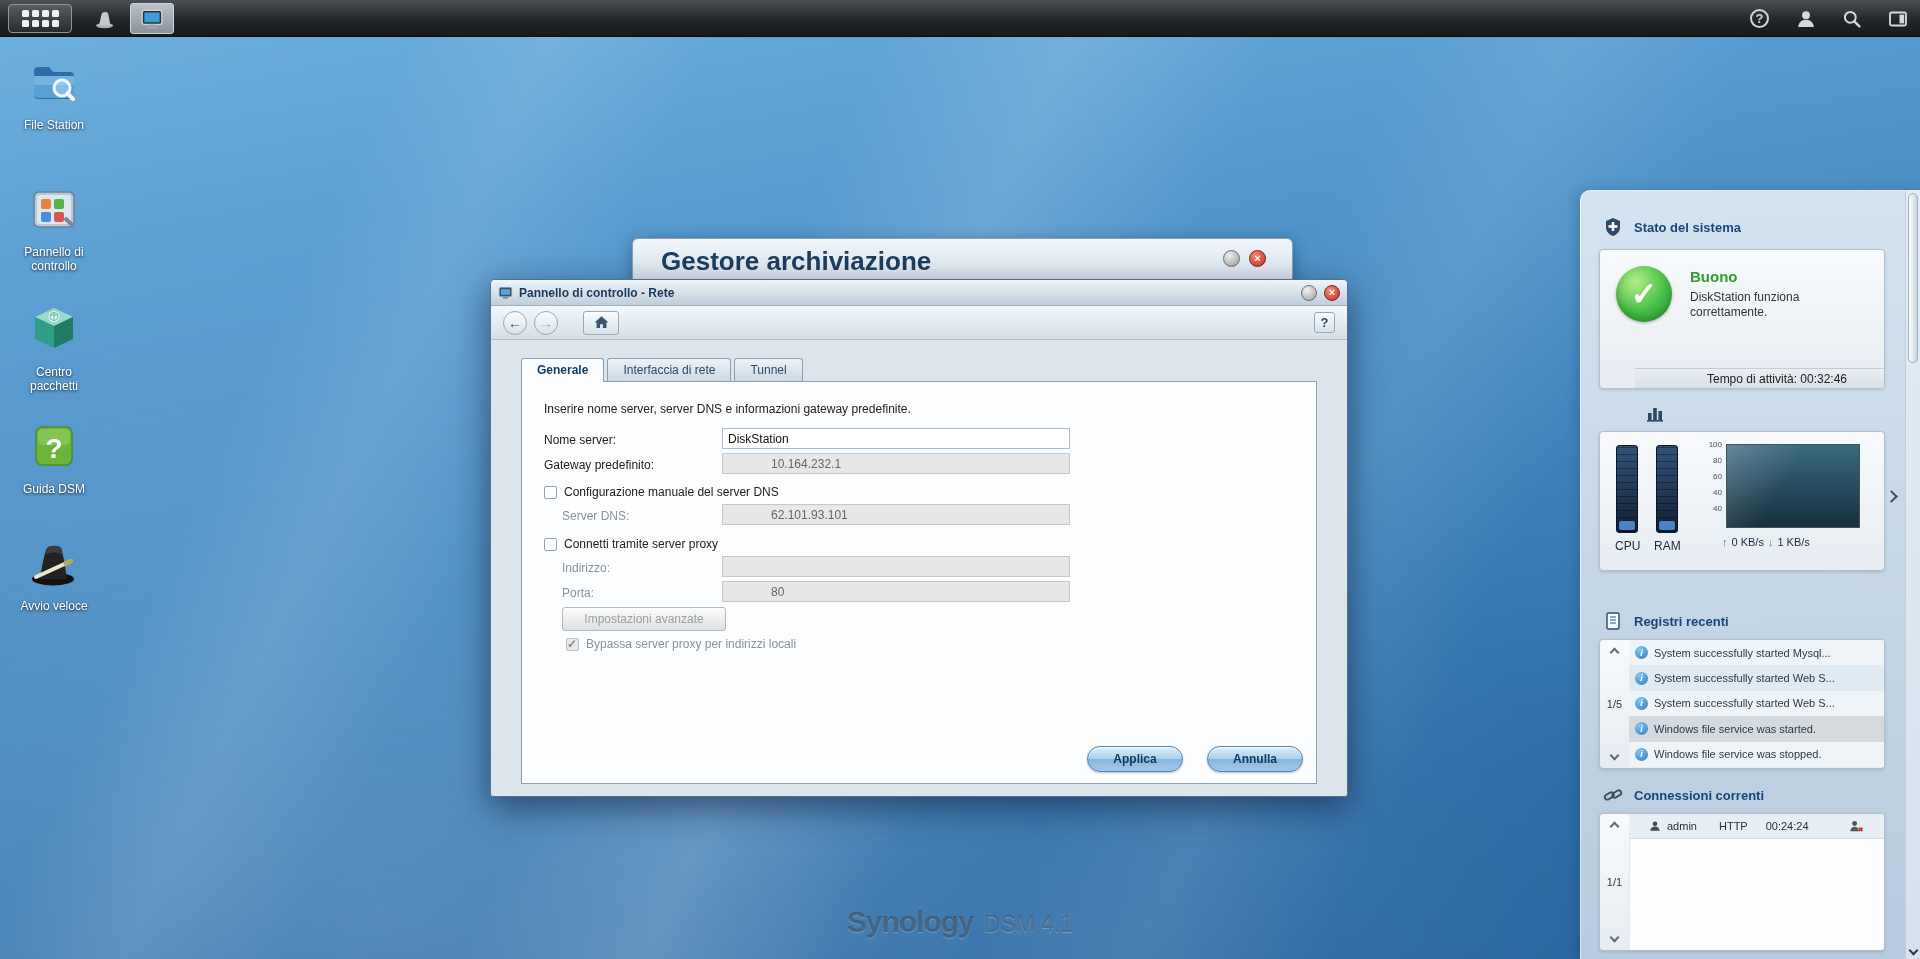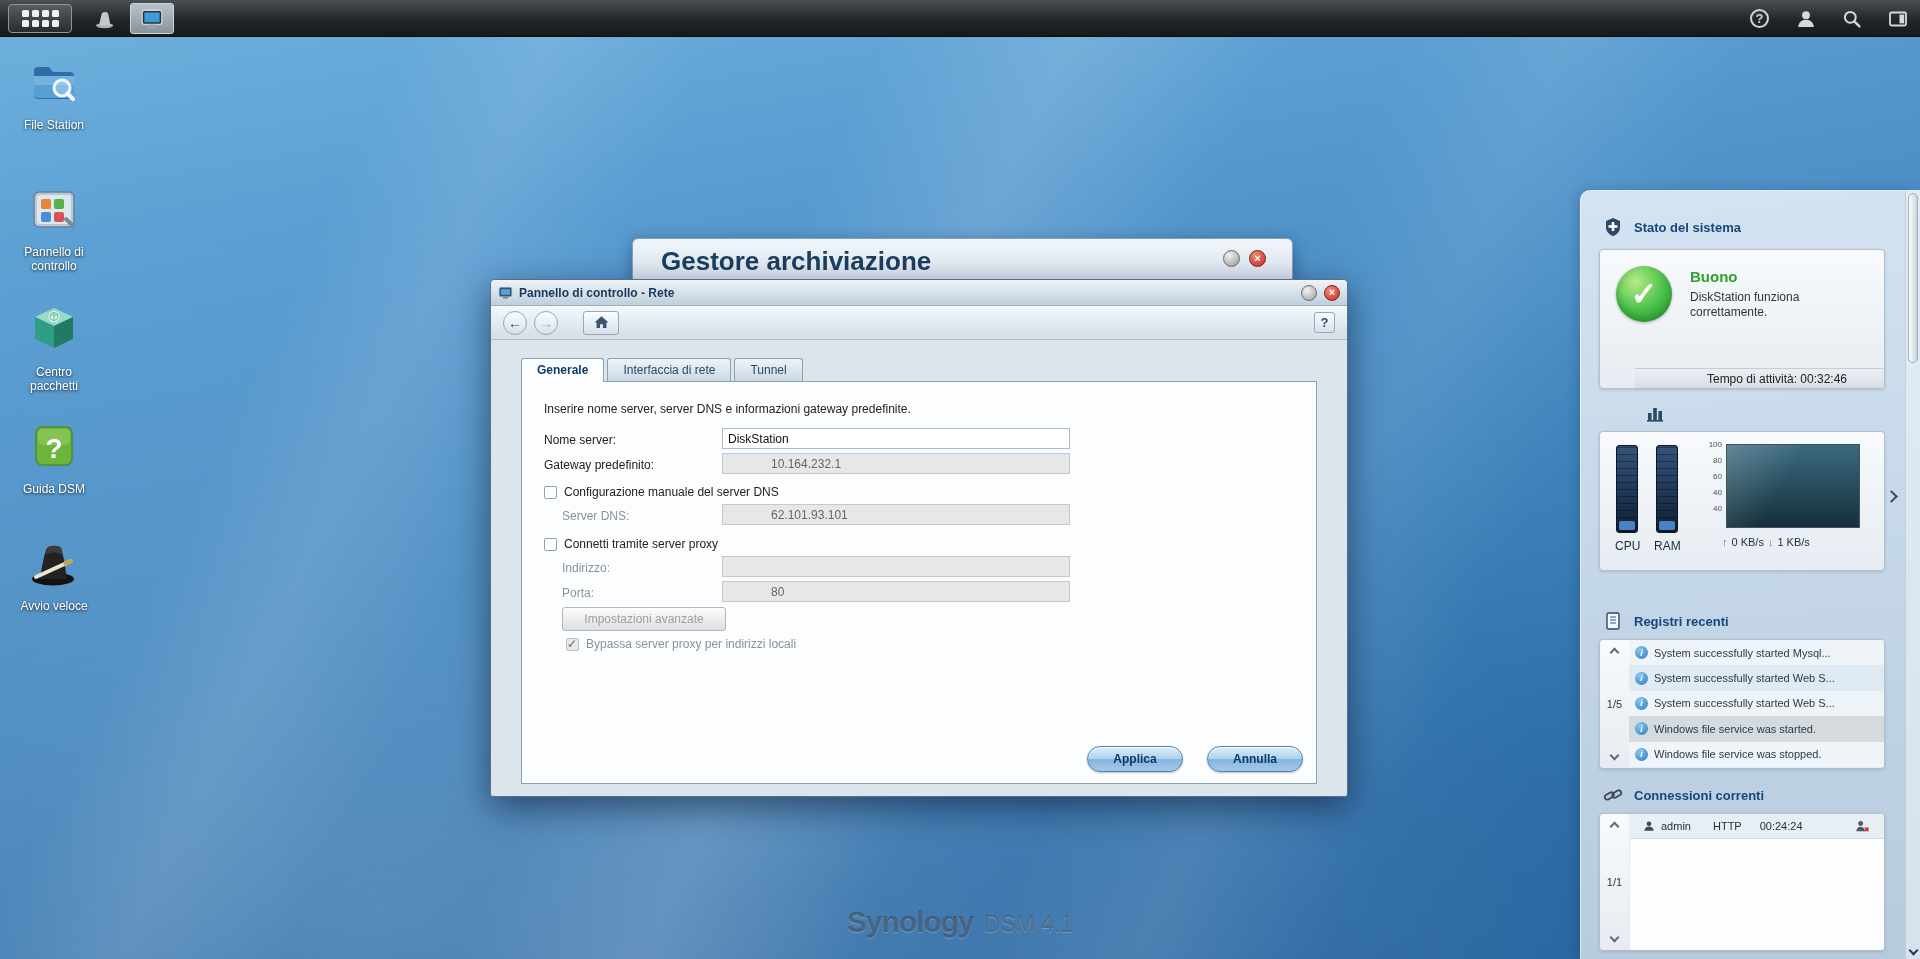--- a/index.html
+++ b/index.html
@@ -134,21 +134,21 @@
   .pagnum { font-size:11px; color:#333; }
   .rows { position:absolute; left:29px; top:0; right:0; bottom:0; }
   .logrow { height:25.4px; display:flex; align-items:center; gap:6px; padding-left:6px;
     font-size:11px; color:#2a3a46; white-space:nowrap; overflow:hidden; cursor:pointer; }
   .logrow:nth-child(odd) { background:#eff4f9; }
   .logrow:nth-child(even) { background:#e0eaf2; }
   .logrow.sel { background:#d5dade; }
   .li-ico { flex:0 0 13px; width:13px; height:13px; border-radius:50%;
     background:radial-gradient(circle at 35% 28%, #86c6ef, #2a7cc2); color:#fff; font-size:9px;
     font-weight:bold; font-style:italic; display:flex; align-items:center; justify-content:center; }
-  .connrow { height:25px; display:flex; align-items:center; padding:0 14px; background:#e7eef4;
+  .connrow { height:25px; display:flex; align-items:center; padding:0 20px; background:#e7eef4;
     font-size:11px; color:#26323c; border-bottom:1px solid #d6dee4; cursor:pointer; }
   .connrest { position:absolute; left:29px; top:25px; right:0; bottom:0; background:#fbfdfe; border-left:1px solid #e2e8ee; }
   .c-user { margin-left:6px; } .c-proto { margin-left:22px; } .c-time { margin-left:18px; }
   .kick { margin-left:auto; cursor:pointer; display:flex; }
 
   .chev { display:inline-block; width:7px; height:7px; border-right:2px solid #5c6c7a; border-bottom:2px solid #5c6c7a; }
   .chev.up { transform:rotate(-135deg); } .chev.down { transform:rotate(45deg); } .chev.right { transform:rotate(-45deg); width:9px; height:9px; border-width:2.5px; border-color:#3d4d5b; }
 
   .wscroll { position:absolute; right:0; top:0; width:15px; height:100%;
     background:rgba(238,244,249,0.55); border-left:1px solid rgba(175,190,202,0.6); }

